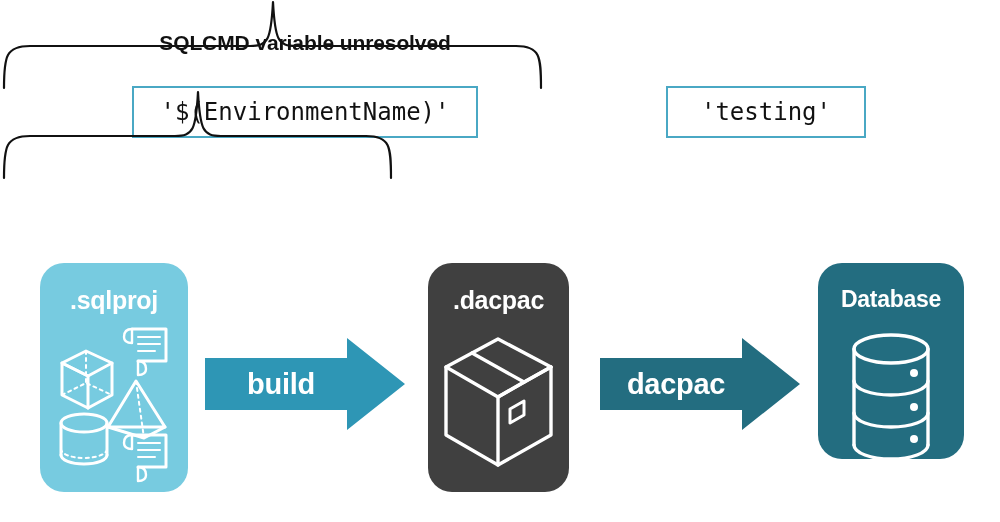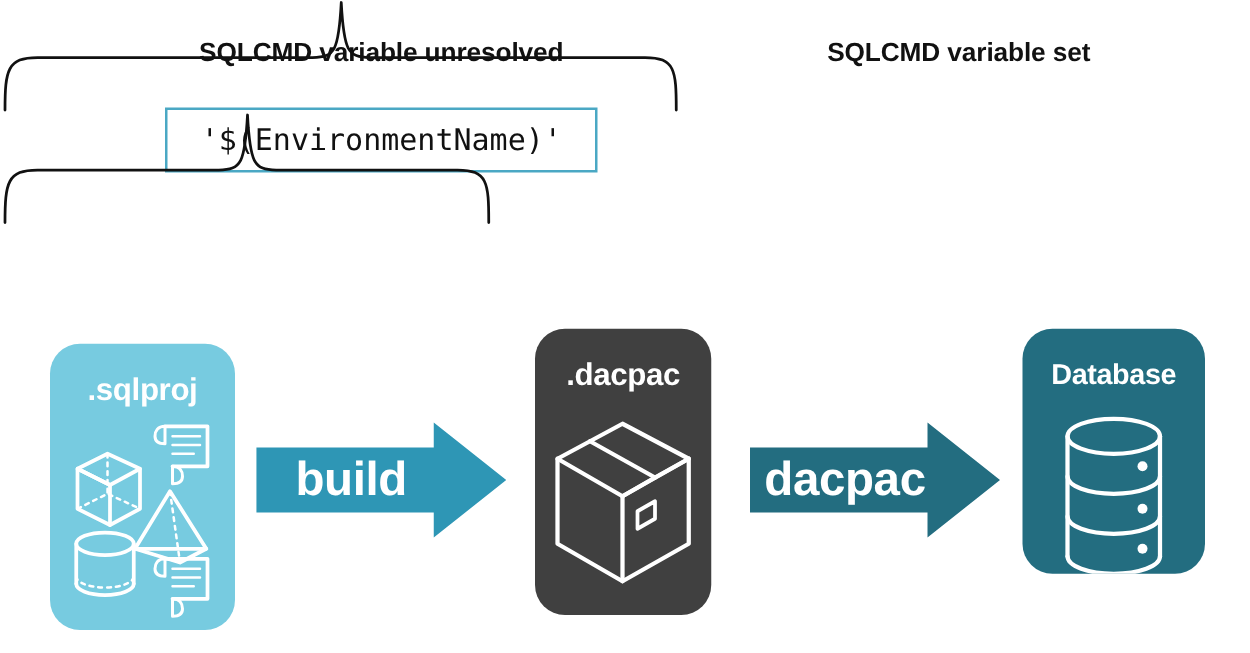--- a/index.html
+++ b/index.html
@@ -63,21 +63,21 @@
     position: absolute;
     left: 0; right: 0;
     text-align: center;
     color: #ffffff;
     font-family: "Liberation Sans", sans-serif;
     font-weight: bold;
     font-size: 25px;
     letter-spacing: -0.3px;
     white-space: nowrap;
   }
-  #card-sqlproj  { left: 40px;  top: 263px; width: 148px; height: 229px; background: #77cbe0; margin-top: 12px; }
+  #card-sqlproj  { left: 40px;  top: 263px; width: 148px; height: 229px; background: #77cbe0; }
   #card-dacpac   { left: 428px; top: 263px; width: 141px; height: 229px; background: #404040; }
   #card-database { left: 818px; top: 263px; width: 146px; height: 196px; background: #236d80; }
 
   #card-sqlproj  .card-title { top: 23px; }
   #card-dacpac   .card-title { top: 23px; }
   #card-database .card-title { top: 23px; font-size: 23px; }
 
   .card-art { position: absolute; left: 0; top: 56px; width: 100%; }
 
   
@@ -88,37 +88,37 @@
     position: absolute;
     top: 0; left: 0;
     width: 152px;
     height: 96px;
     display: flex;
     align-items: center;
     justify-content: center;
     color: #ffffff;
     font-family: "Liberation Sans", sans-serif;
     font-weight: bold;
-    font-size: 38px;
+    font-size: 29px;
     letter-spacing: -0.3px;
     white-space: nowrap;
     pointer-events: none;
   }
 </style>
 </head>
 <body>
 
 <div id="stage">
 
   <div class="heading" id="heading-left">SQLCMD variable unresolved</div>
 
-  <div class="heading" id="heading-right">SQLCMD variable set</div>
 
   <div class="codebox" id="codebox-left">'$(EnvironmentName)'</div>
 
+  <div class="codebox" id="codebox-right">'testing'</div>
 
   <div id="brace-left-wrap">
     <svg class="brace-svg" width="545" height="90" viewBox="0 0 545 90">
       <path d="M 4 88
                C 4 56, 6 46, 30 46
                L 250 46
                C 268 46, 271 40, 273 2
                C 275 40, 278 46, 296 46
                L 516 46
                C 540 46, 541 56, 541 88" fill="none" stroke="#111111" stroke-width="2.2" stroke-linecap="round" stroke-linejoin="round"></path>

